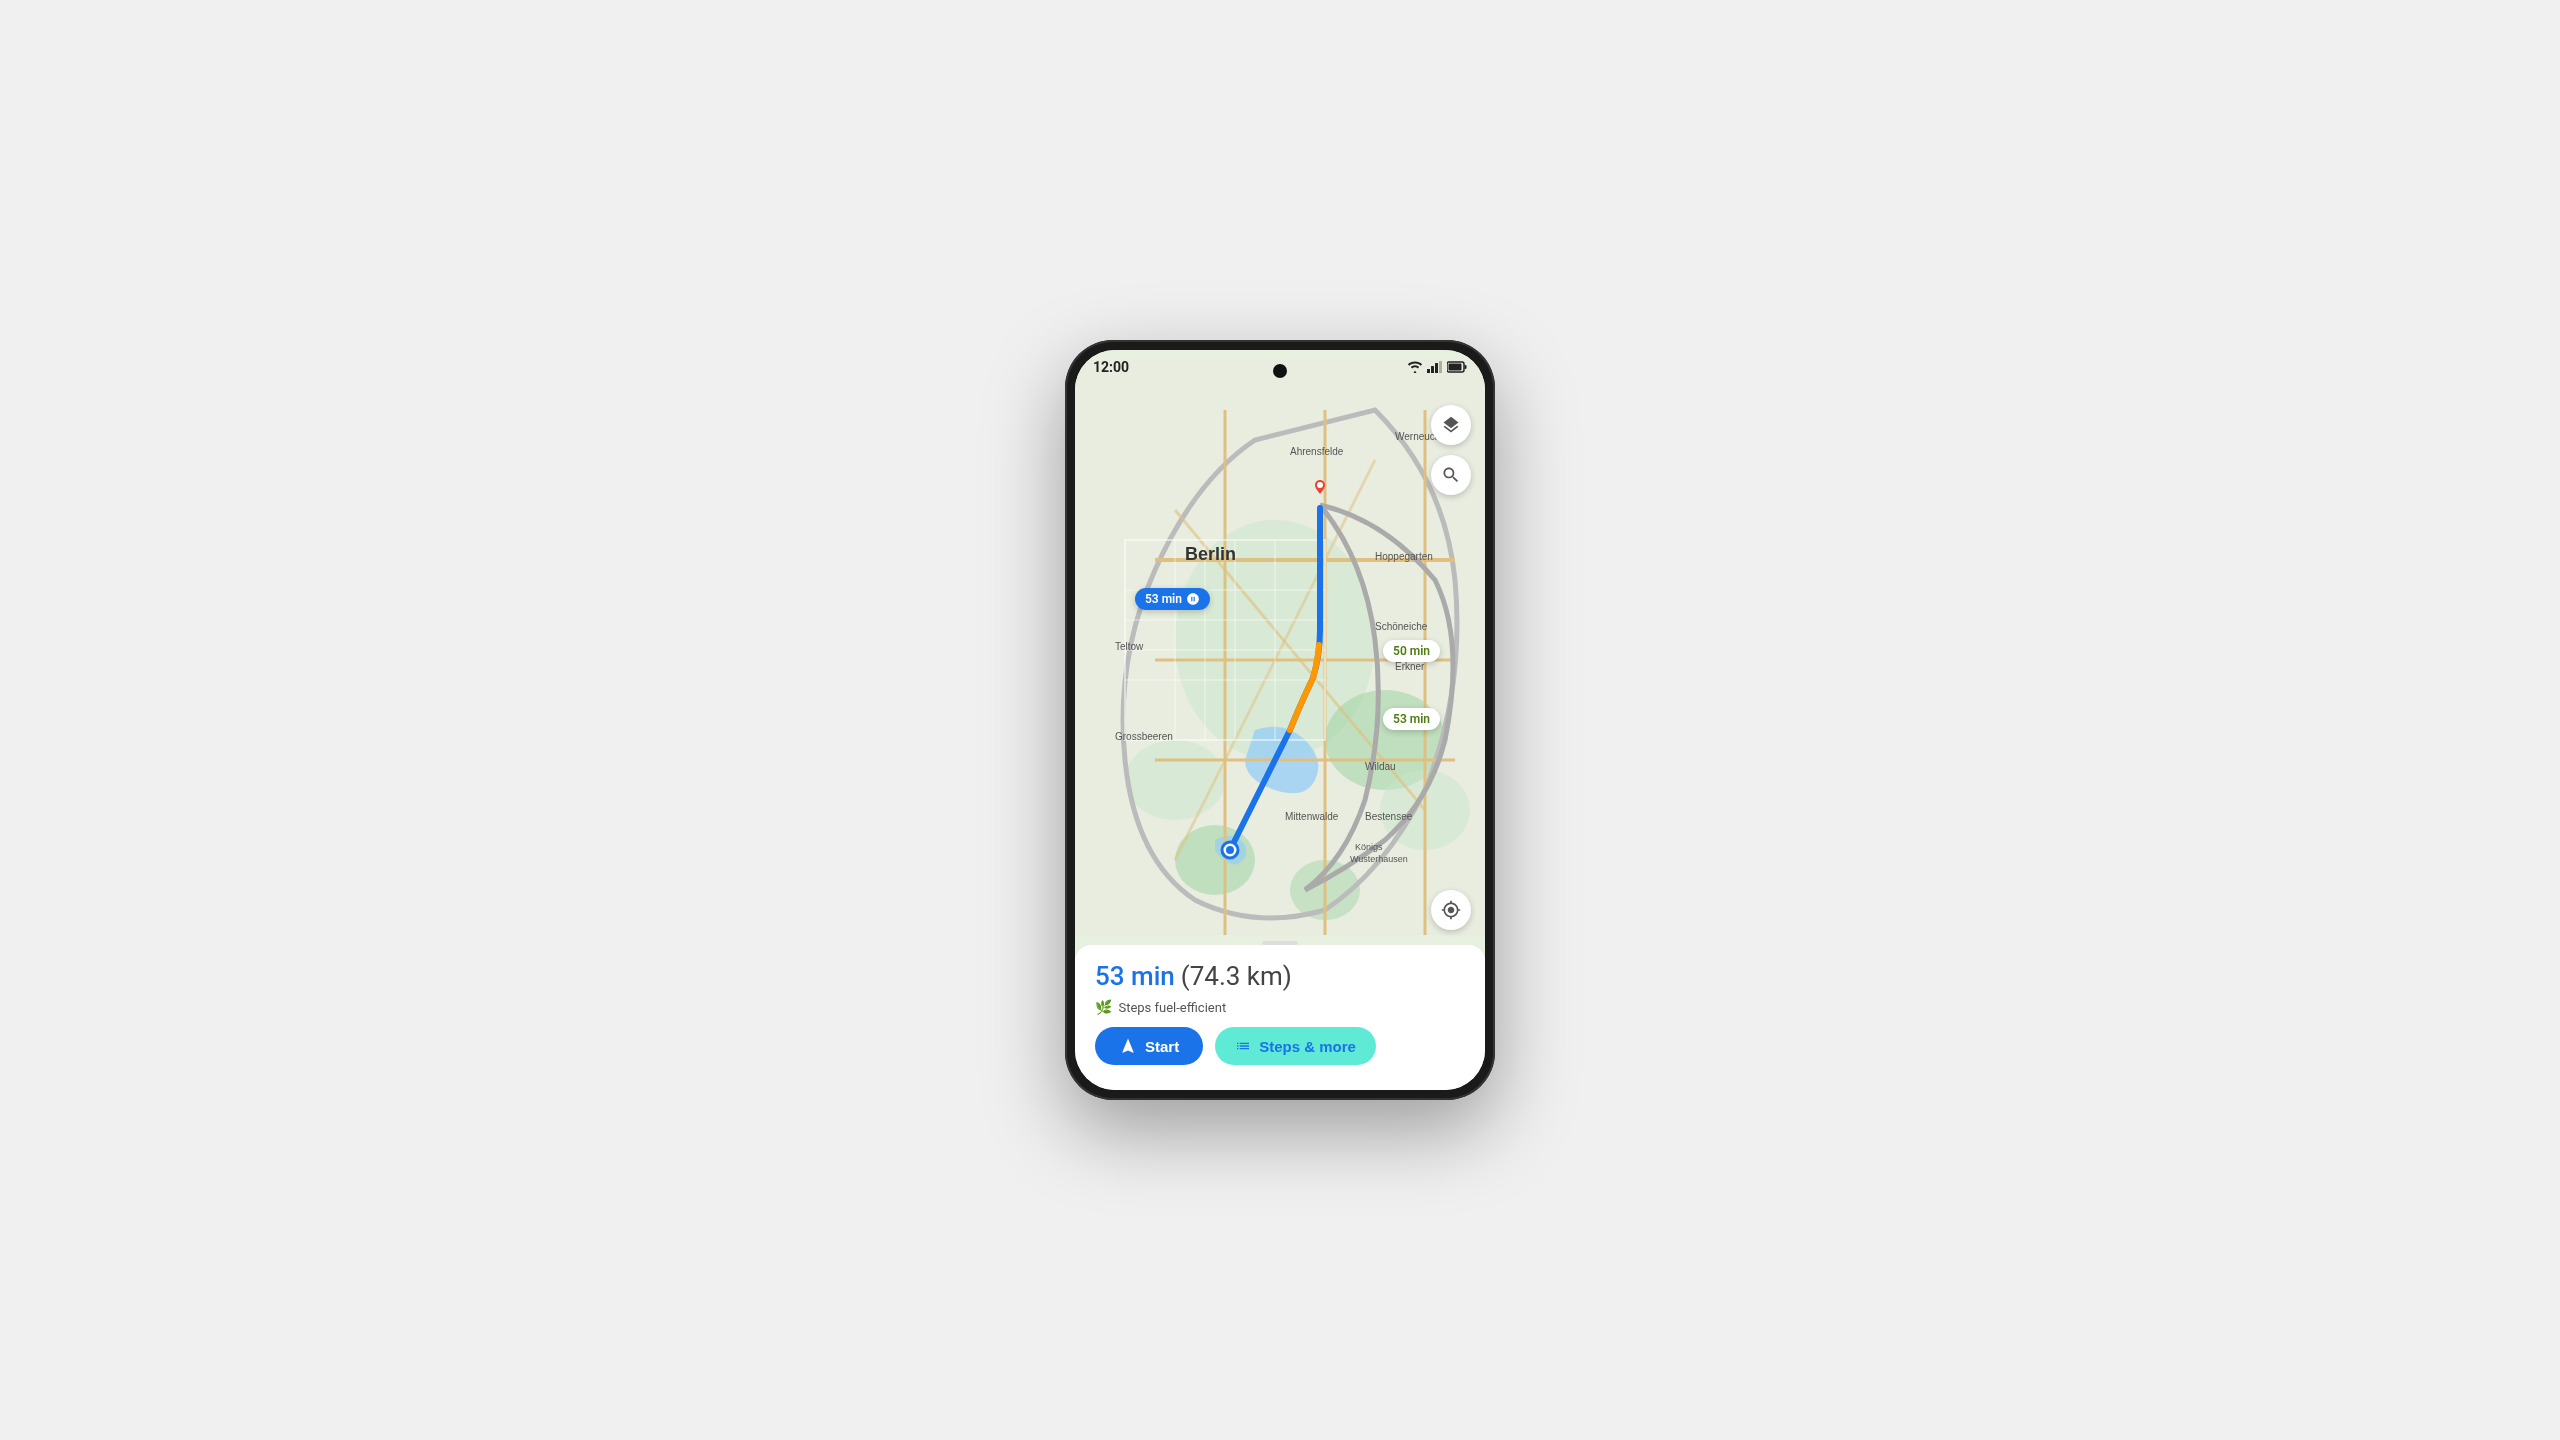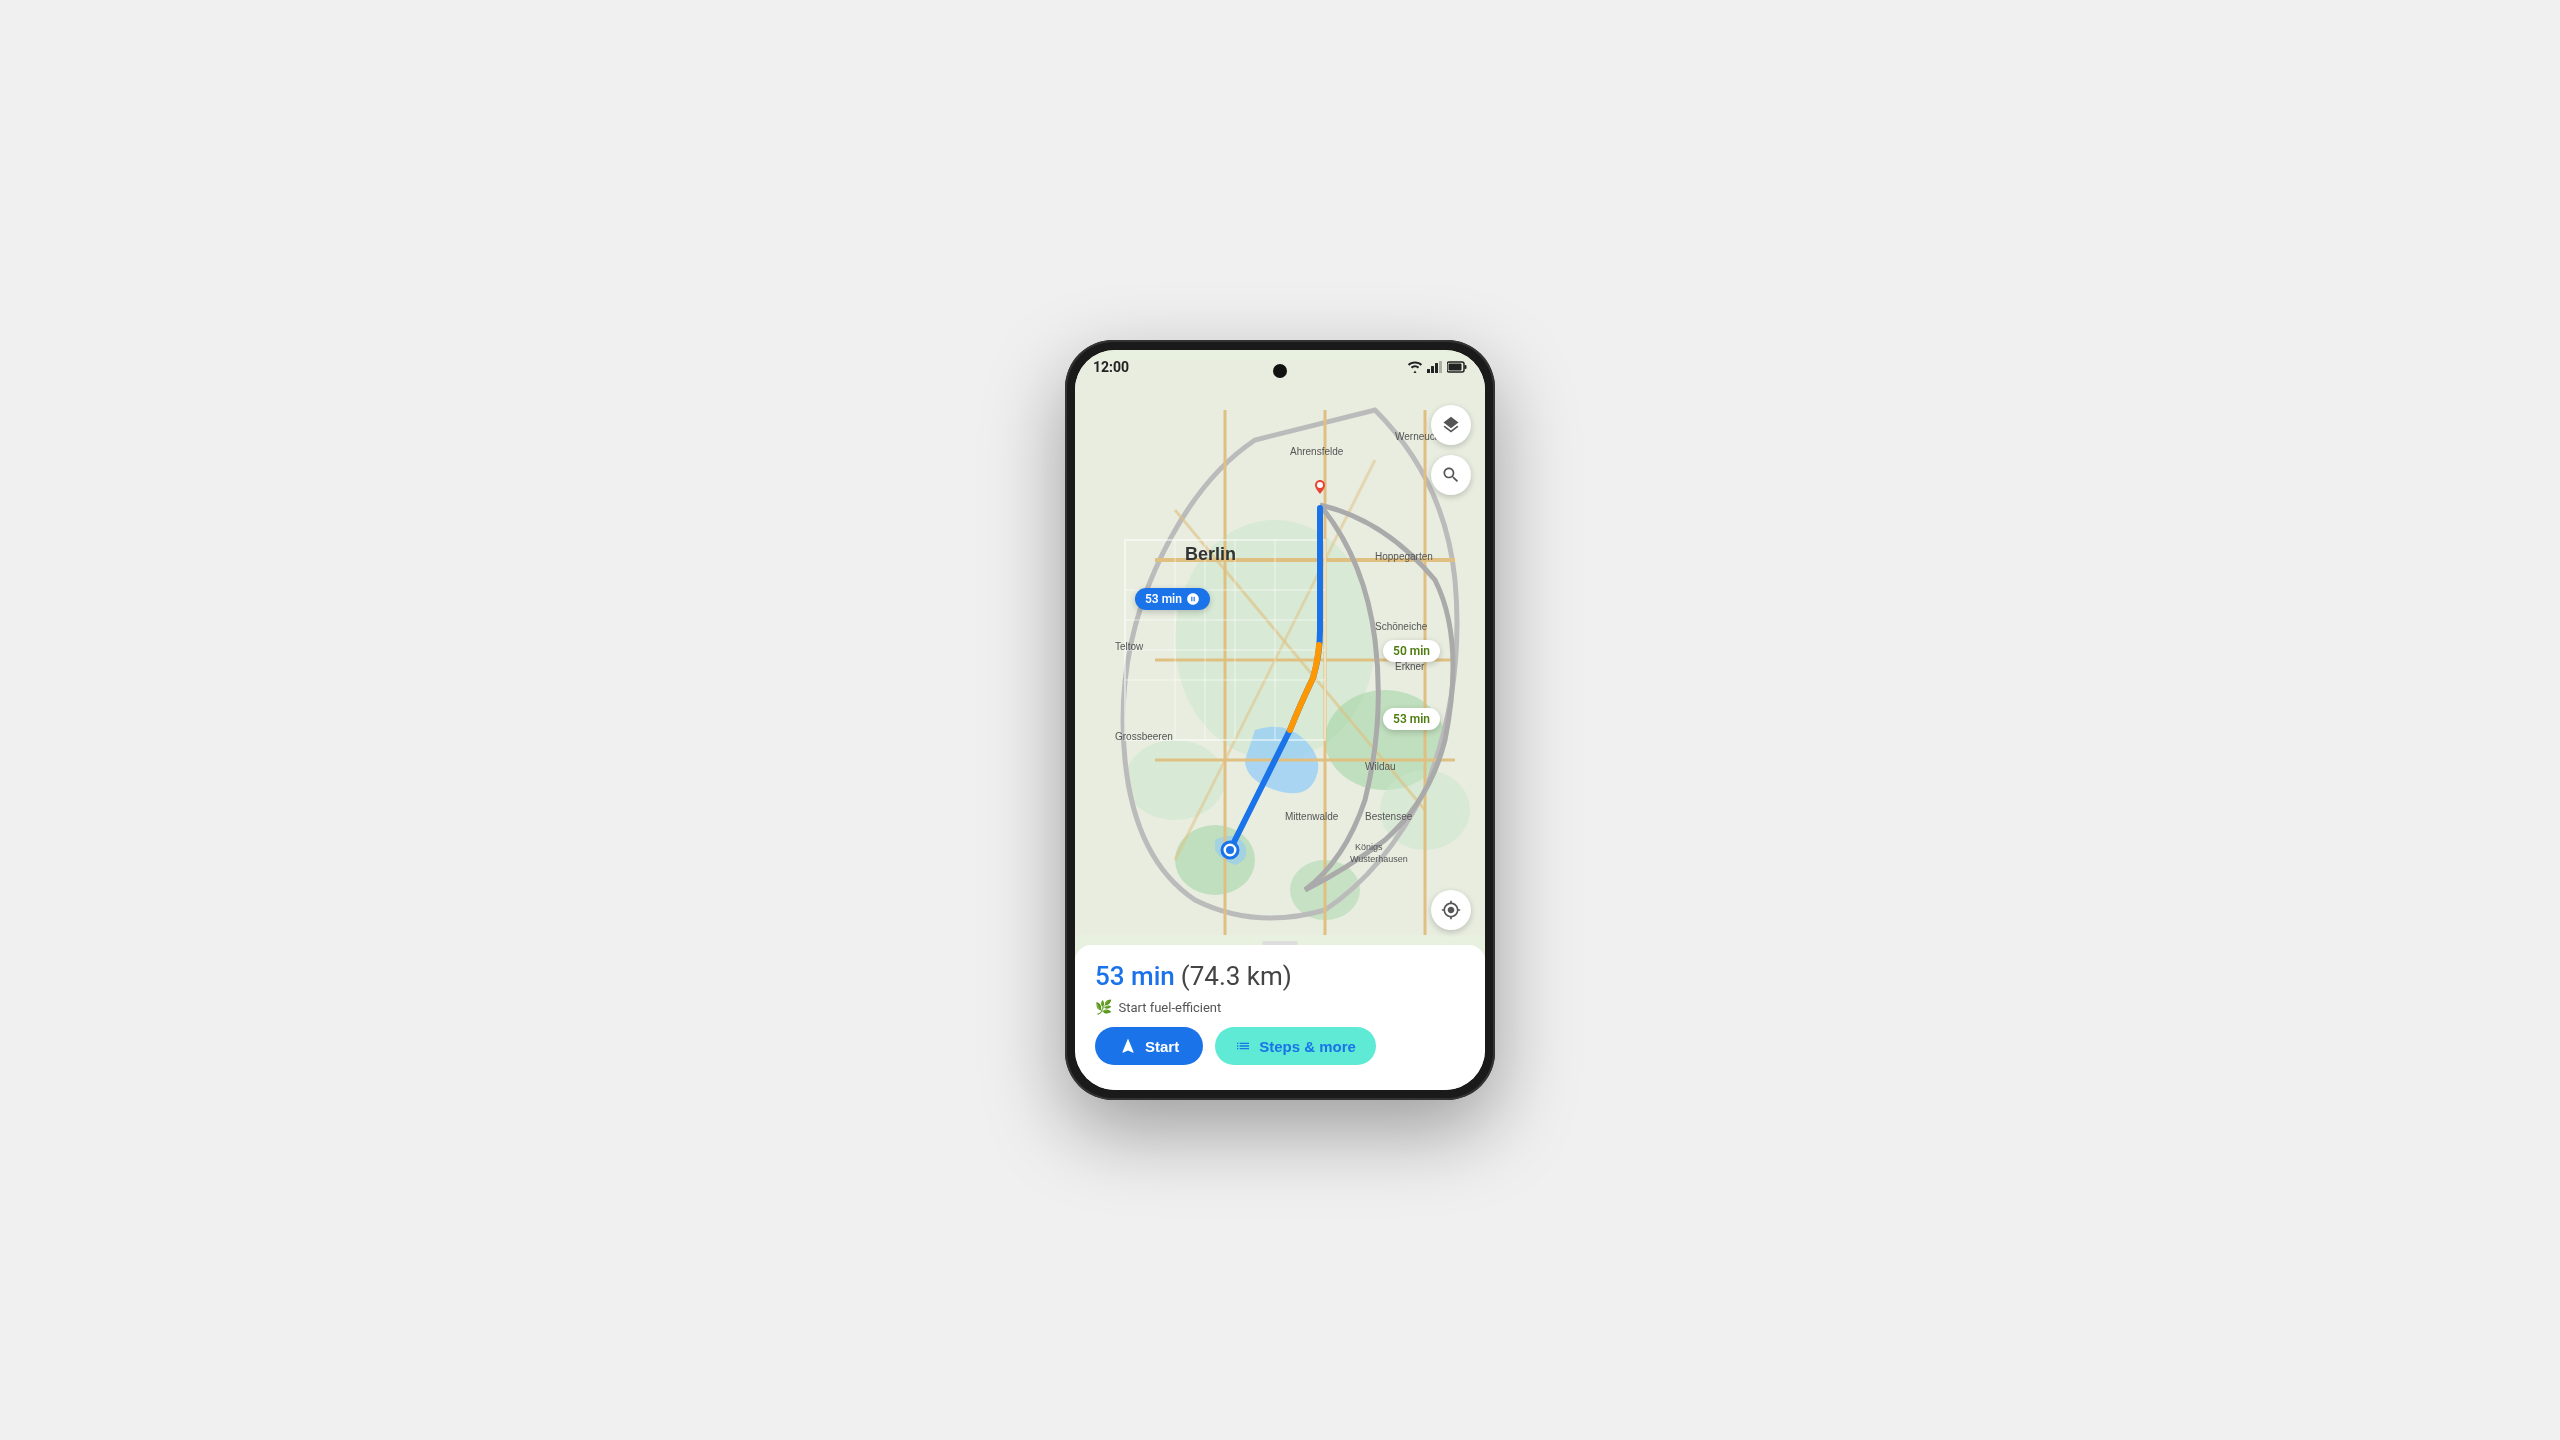--- a/index.html
+++ b/index.html
@@ -385,21 +385,21 @@
       <div class="drag-handle"></div>
 
       <div class="bottom-panel">
         <div class="route-info-row">
           <span class="route-time">53 min</span>
           <span class="route-distance">(74.3 km)</span>
         </div>
 
         <div class="fuel-row">
           <span class="leaf-icon">🌿</span>
-          <span>Start fuel-efficient</span>
+          <span>Steps fuel-efficient</span>
         </div>
 
         <div class="action-buttons">
           <button class="btn-start">
             <svg class="nav-arrow-icon" viewBox="0 0 24 24" fill="white">
               <path d="M12 2L4.5 20.29l.71.71L12 18l6.79 3 .71-.71z"></path>
             </svg>
             <span>Start</span>
           </button>
           <button class="btn-steps">

